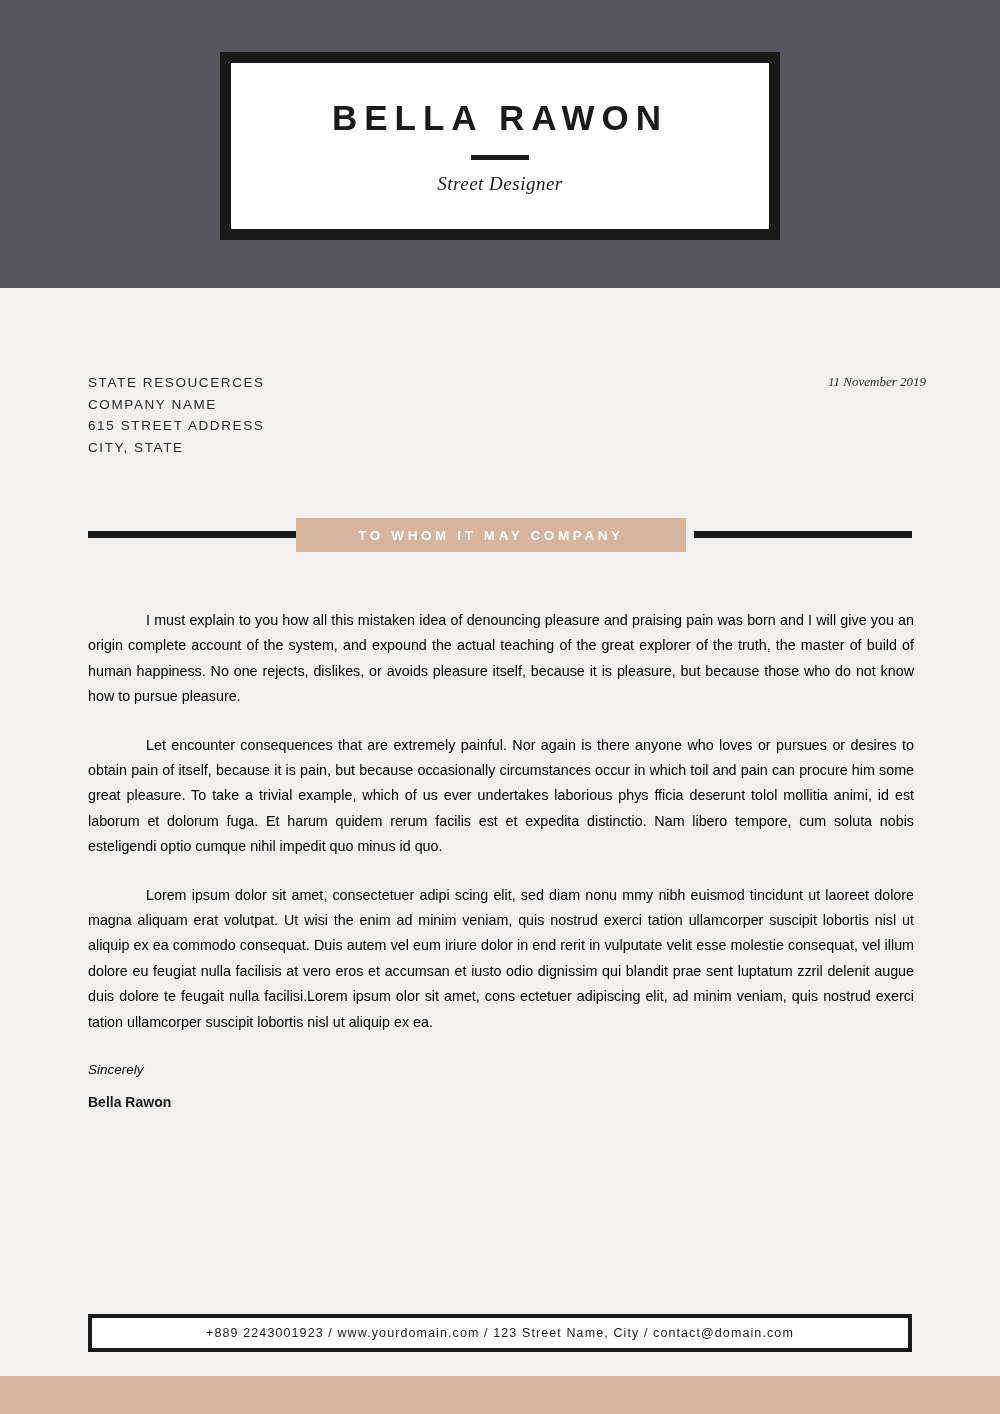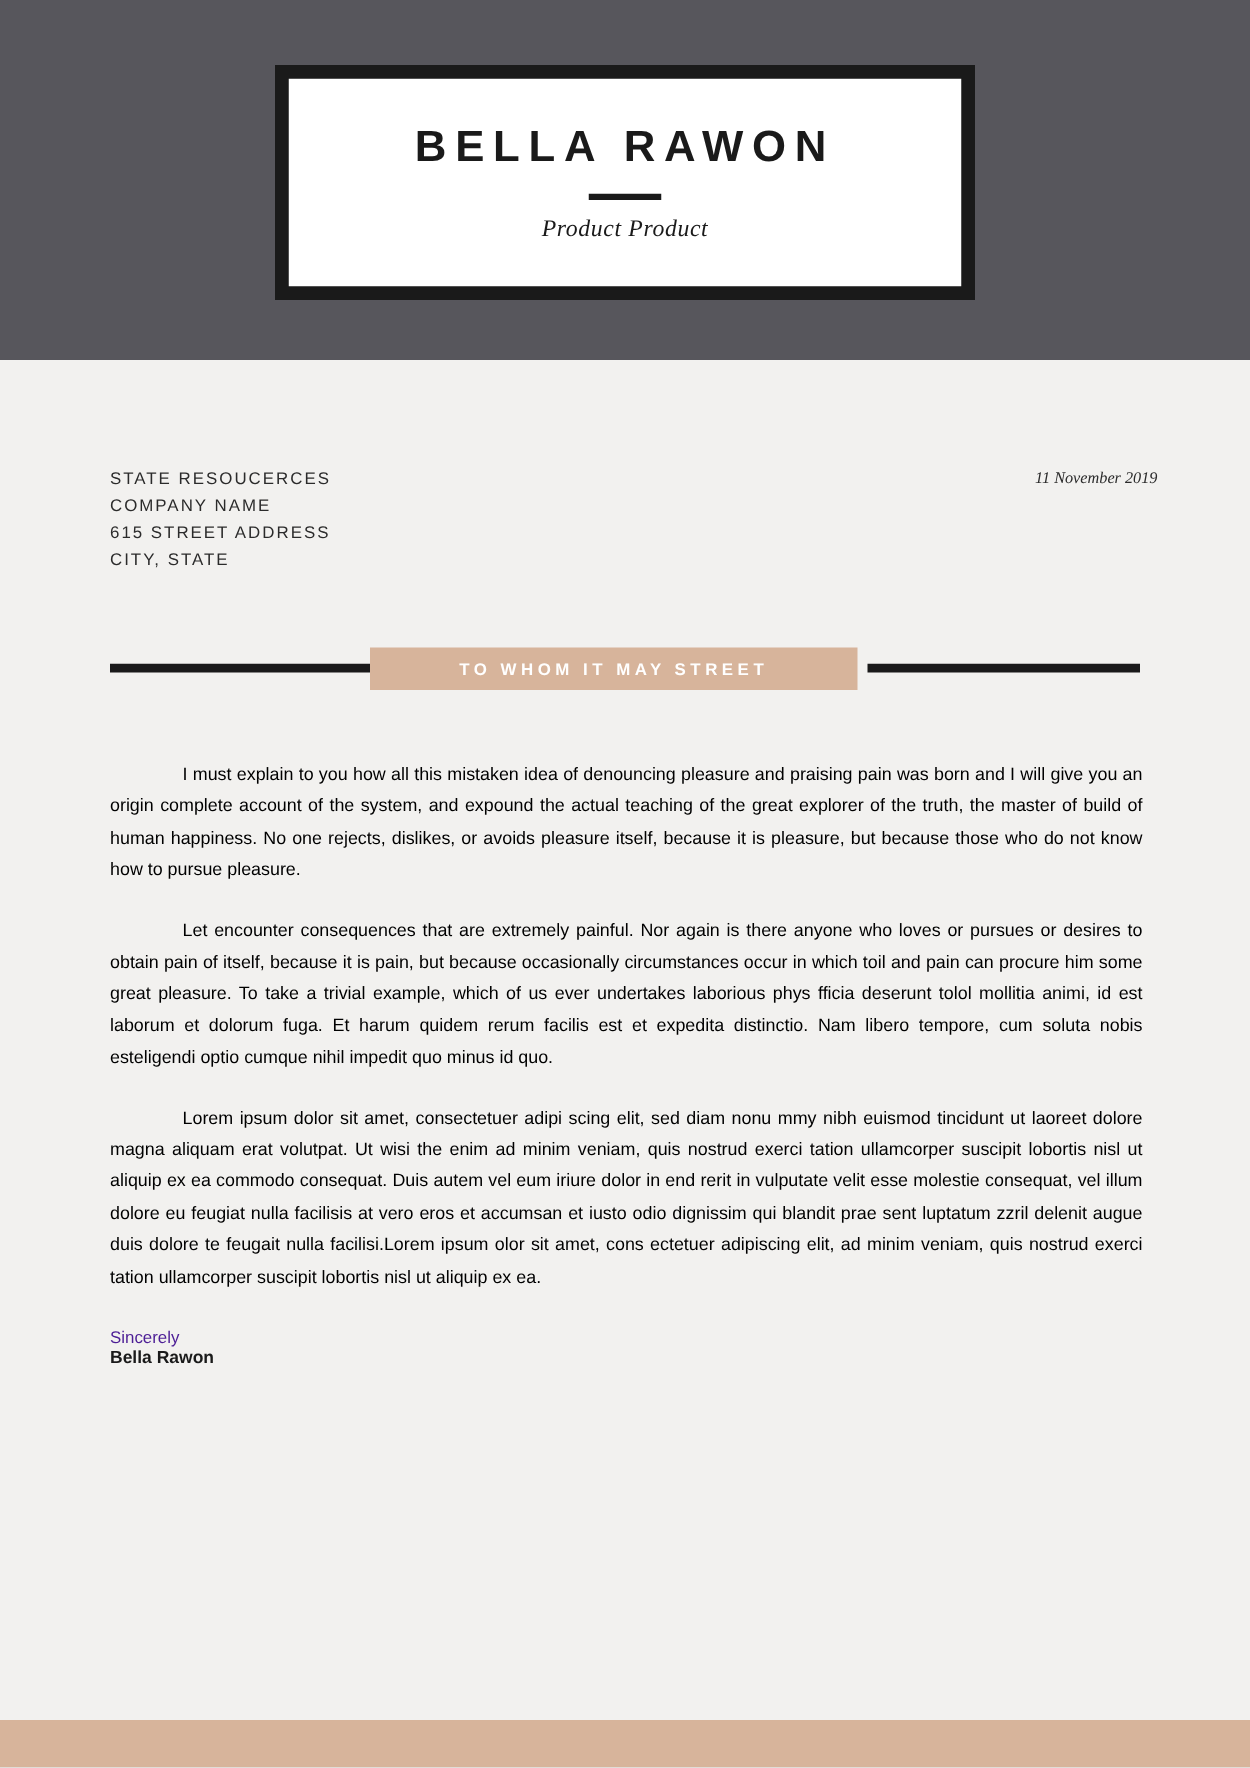--- a/index.html
+++ b/index.html
@@ -150,22 +150,23 @@
 
   
   .signature {
     position: absolute;
     top: 1062px;
     left: 88px;
     font-family: "Liberation Sans", sans-serif;
   }
   .sig-line1 {
     font-size: 13.5px;
-    color: #4c1d95;
-    margin-bottom: 0;
+    font-style: italic;
+    color: #000000;
+    margin-bottom: 17px;
   }
   .sig-line2 {
     font-size: 14px;
     font-weight: bold;
     color: #1a1a1a;
   }
 
   
   .footer-outer {
     position: absolute;
@@ -199,48 +200,51 @@
 <body>
 
 <div class="page">
 
   <div class="header-band"></div>
 
   <div class="name-outer">
     <div class="name-inner">
       <div class="name-title">BELLA RAWON</div>
       <div class="name-rule"></div>
-      <div class="name-role">Product Product</div>
+      <div class="name-role">Street Designer</div>
     </div>
   </div>
 
   <div class="address-block">
     <div>STATE RESOUCERCES</div>
     <div>COMPANY NAME</div>
     <div>615 STREET ADDRESS</div>
     <div>CITY, STATE</div>
   </div>
 
   <div class="date">11 November 2019</div>
 
   <div class="salutation-wrap">
     <div class="sal-line left"></div>
     <div class="sal-line right"></div>
     <div class="sal-box">
-      <span class="sal-text">TO WHOM IT MAY STREET</span>
+      <span class="sal-text">TO WHOM IT MAY COMPANY</span>
     </div>
   </div>
 
   <div class="body-copy">
     <p>I must explain to you how all this mistaken idea of denouncing pleasure and praising pain was born and I will give you an origin complete account of the system, and expound the actual teaching of the great explorer of the truth, the master of  build  of human happiness. No one rejects, dislikes, or avoids pleasure itself, because it is pleasure, but because those who do not know how to pursue pleasure.</p>
     <p>Let encounter consequences that are extremely painful. Nor again is there anyone who loves or pursues or desires to obtain pain of itself, because it is pain, but because occasionally circumstances occur in which toil and pain can procure him some great pleasure. To take a trivial example, which of us ever undertakes laborious phys  fficia deserunt tolol mollitia animi, id est laborum et dolorum fuga. Et harum quidem rerum facilis est et expedita distinctio. Nam libero tempore, cum soluta nobis esteligendi optio cumque nihil impedit quo minus id quo.</p>
     <p>Lorem ipsum dolor sit amet, consectetuer adipi scing elit, sed diam nonu mmy nibh euismod tincidunt ut laoreet dolore magna aliquam erat volutpat. Ut wisi the enim ad minim veniam, quis nostrud exerci tation ullamcorper suscipit lobortis nisl ut aliquip ex ea commodo consequat. Duis autem vel eum iriure dolor in end rerit in vulputate velit esse molestie consequat, vel illum dolore eu feugiat nulla facilisis at vero eros et accumsan et iusto odio dignissim qui blandit prae sent luptatum zzril delenit augue duis dolore te feugait nulla facilisi.Lorem ipsum olor sit amet, cons ectetuer adipiscing elit, ad minim veniam, quis nostrud exerci tation ullamcorper suscipit lobortis nisl ut aliquip ex ea.</p>
   </div>
 
   <div class="signature">
     <div class="sig-line1">Sincerely</div>
     <div class="sig-line2">Bella Rawon</div>
   </div>
 
+  <div class="footer-outer">
+    <span class="footer-text">+889 2243001923 / www.yourdomain.com / 123 Street Name, City / contact@domain.com</span>
+  </div>
 
   <div class="footer-band"></div>
 
 </div>
 
 </body></html>

